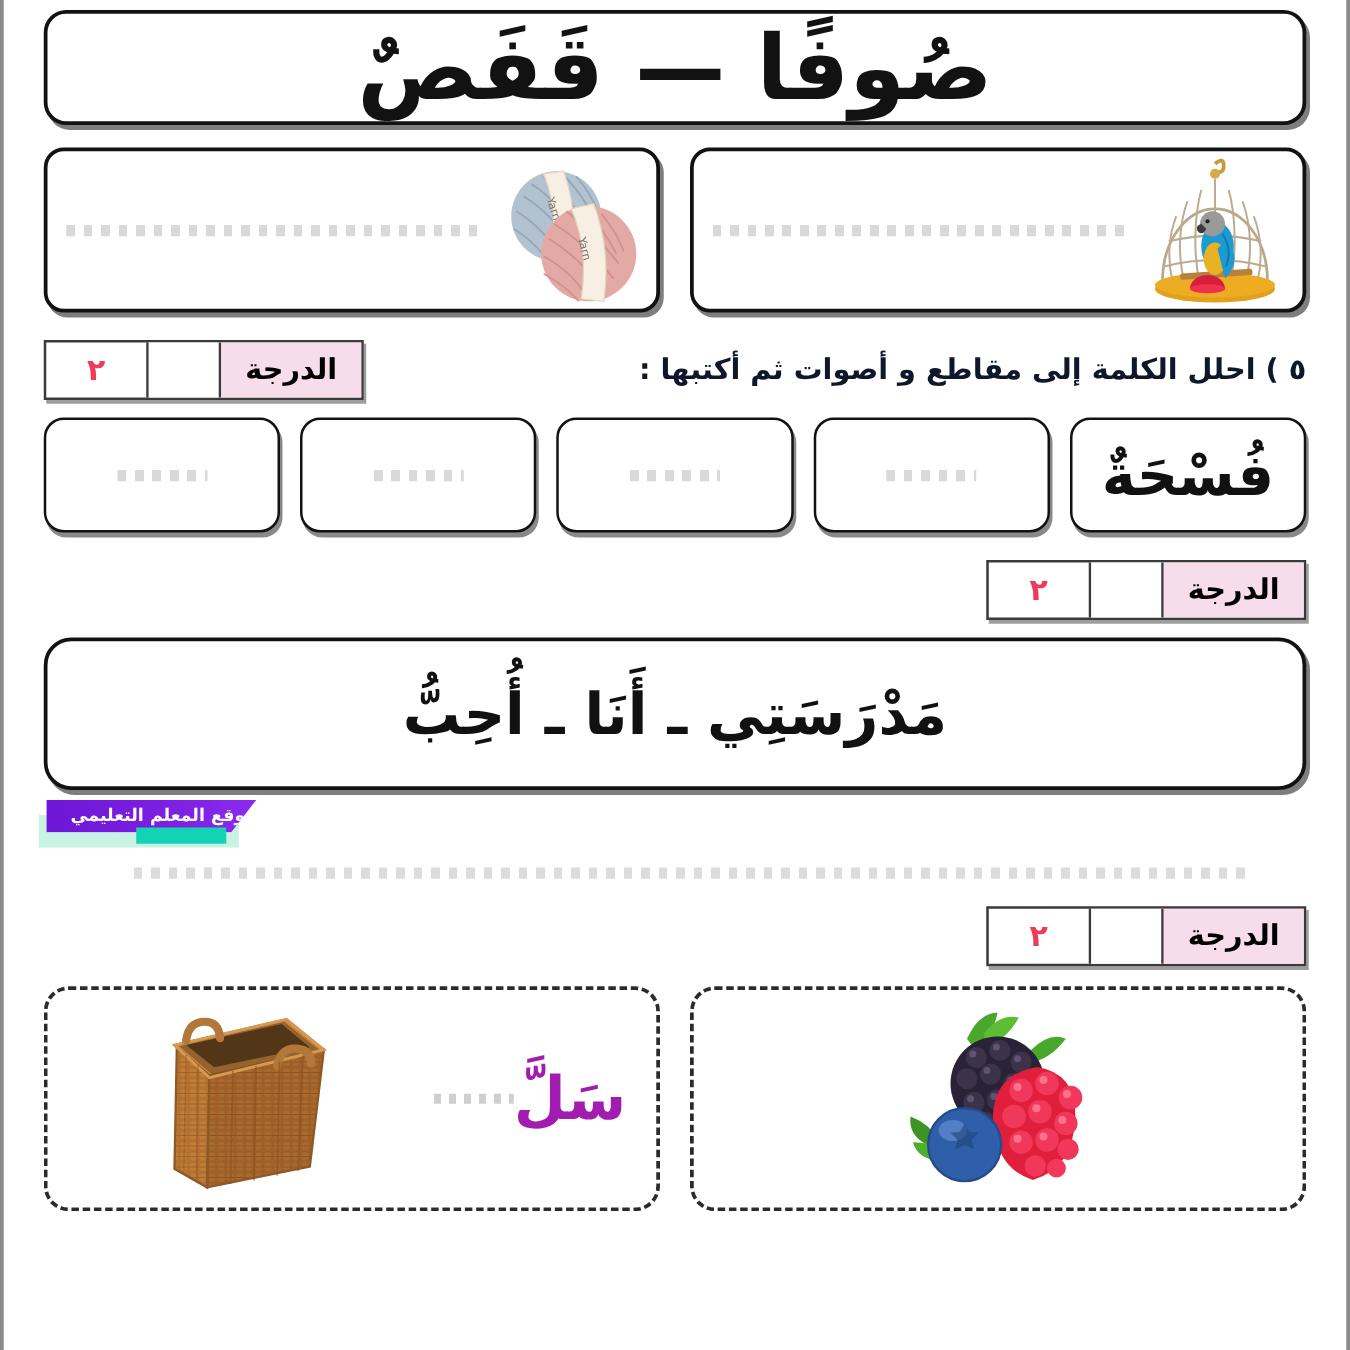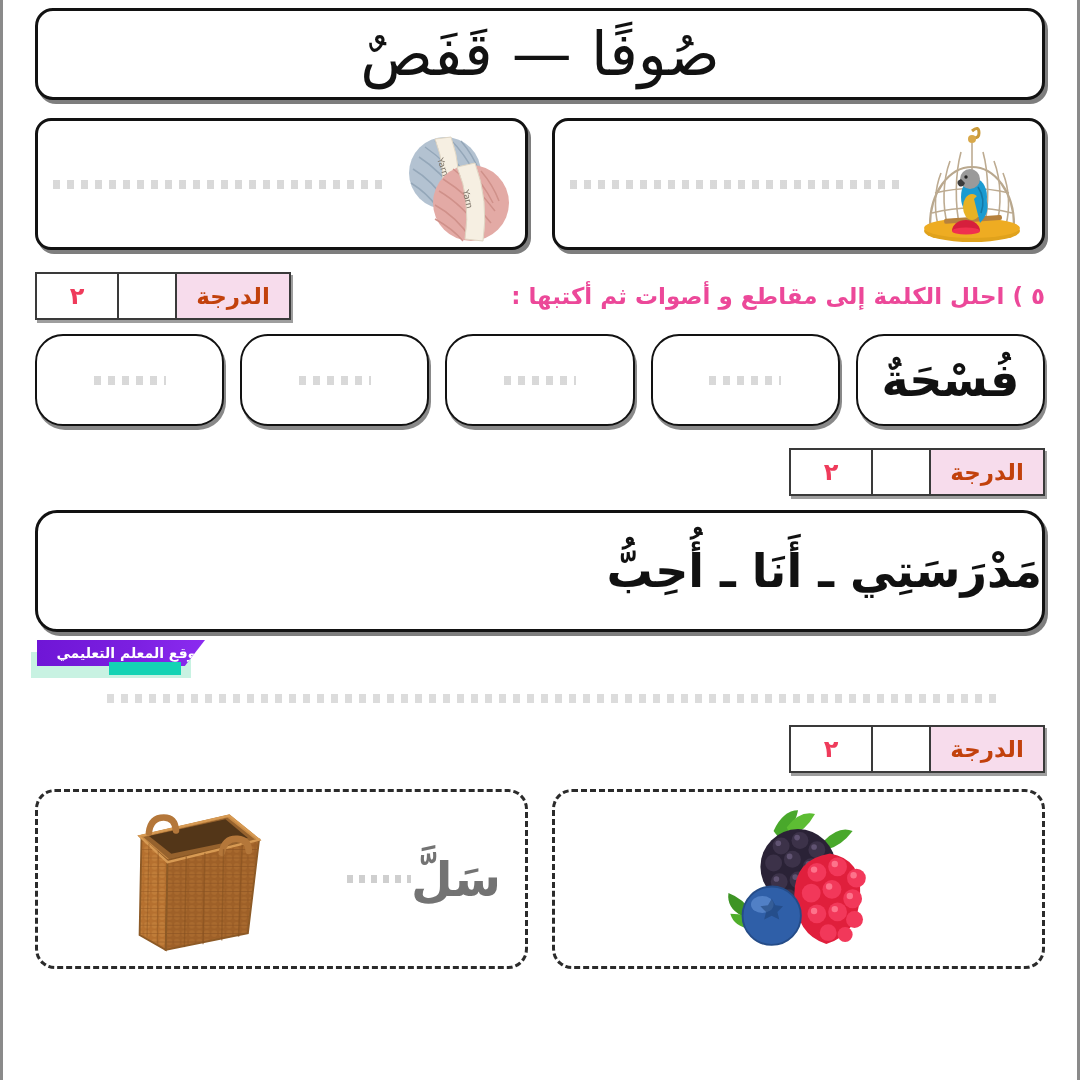--- a/index.html
+++ b/index.html
@@ -29,21 +29,21 @@
     position:relative;
   }
 
   
   .title-band{
     margin:8px 18px 0 18px;
     height:92px;
     display:flex;align-items:center;justify-content:center;
   }
   .title-text{
-    font-size:60px;font-weight:400;color:#121212;
+    font-size:72px;font-weight:700;color:#121212;
     letter-spacing:2px;line-height:1;
     white-space:nowrap;
     direction:rtl;
   }
 
   
   .pic-row{
     margin:18px 18px 0 18px;
     display:flex;gap:24px;
   }
@@ -73,62 +73,62 @@
 
   
   .q-row{
     display:flex;align-items:center;
     margin:22px 18px 0 18px;
     direction:rtl;
   }
   .q-text{
     flex:1 1 auto;
     text-align:right;
-    font-size:23px;font-weight:700;color:#ec4899;
+    font-size:23px;font-weight:700;color:#0f172a;
     padding-left:26px;
     white-space:nowrap;
   }
   .grade-box{
     flex:0 0 auto;
     display:flex;direction:ltr;
     border:2px solid #3a3a3a;
     box-shadow:2px 3px 0 0 rgba(40,40,40,.45);
     height:44px;
     background:#fff;
   }
   .grade-cell{
     display:flex;align-items:center;justify-content:center;
     box-sizing:border-box;
     font-size:24px;font-weight:700;
   }
   .grade-mark{width:82px;color:#ef3b5b;border-right:2px solid #3a3a3a;}
   .grade-blank{width:58px;border-right:2px solid #3a3a3a;background:#fff;}
-  .grade-label{width:112px;background:#f7dcec;color:#c2410c;font-size:23px;}
+  .grade-label{width:112px;background:#f7dcec;color:#000000;font-size:23px;}
 
   
   .syll-row{
     margin:14px 18px 0 18px;
     display:flex;gap:16px;direction:rtl;
   }
   .syll-box{
-    flex:1 1 0;height:92px;border-radius:28px;
+    flex:1 1 0;height:92px;border-radius:16px;
     border-width:2px;
     display:flex;align-items:center;justify-content:center;
     box-shadow:2px 4px 0 0 rgba(20,20,20,.5);
   }
   .syll-word{
     font-size:46px;font-weight:700;color:#111;line-height:1;
   }
   .syll-dots{width:72px;}
 
   
   .sent-wrap{margin:14px 18px 0 18px;}
   .sent-panel{
     height:122px;border-radius:22px;
-    display:flex;align-items:center;
+    display:flex;align-items:center;justify-content:center;
   }
   .sent-text{
     font-size:46px;font-weight:700;color:#111;
     letter-spacing:1px;white-space:nowrap;
   }
 
   
   .wm-wrap{
     margin:8px 0 0 0;
     position:relative;height:44px;
@@ -172,21 +172,21 @@
     border:3px dashed #2b2b2b;
     border-radius:20px;
     background:#fff;
     display:flex;align-items:center;
     box-sizing:border-box;
     padding:6px 10px;
     overflow:hidden;
   }
   .dash-word{
     flex:0 0 auto;
-    font-size:48px;font-weight:700;color:#737373;
+    font-size:48px;font-weight:700;color:#a21caf;
     display:flex;align-items:center;gap:0;
     padding:0 14px;
   }
   .dash-blank{
     width:64px;height:8px;
     background-image:repeating-linear-gradient(to right,#cfcfcf 0 6px,transparent 6px 12px);
   }
   .dash-pic{
     flex:1 1 auto;height:100%;
     display:flex;align-items:center;justify-content:center;

